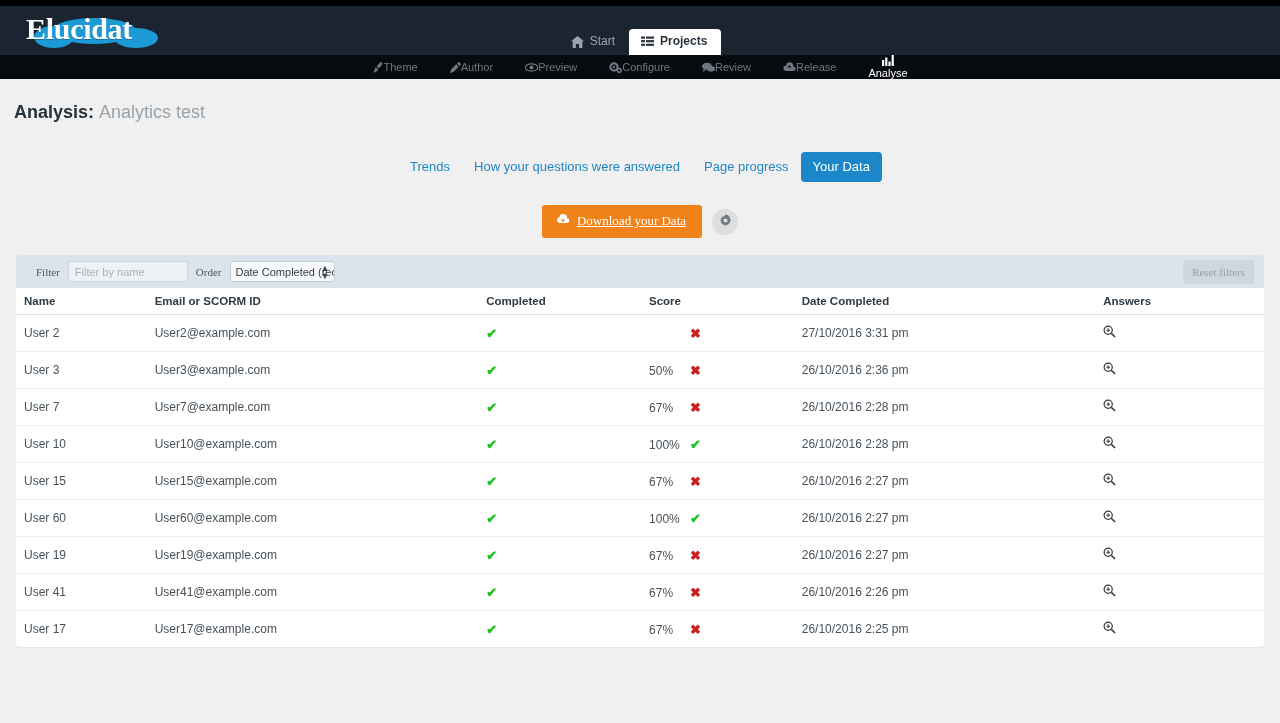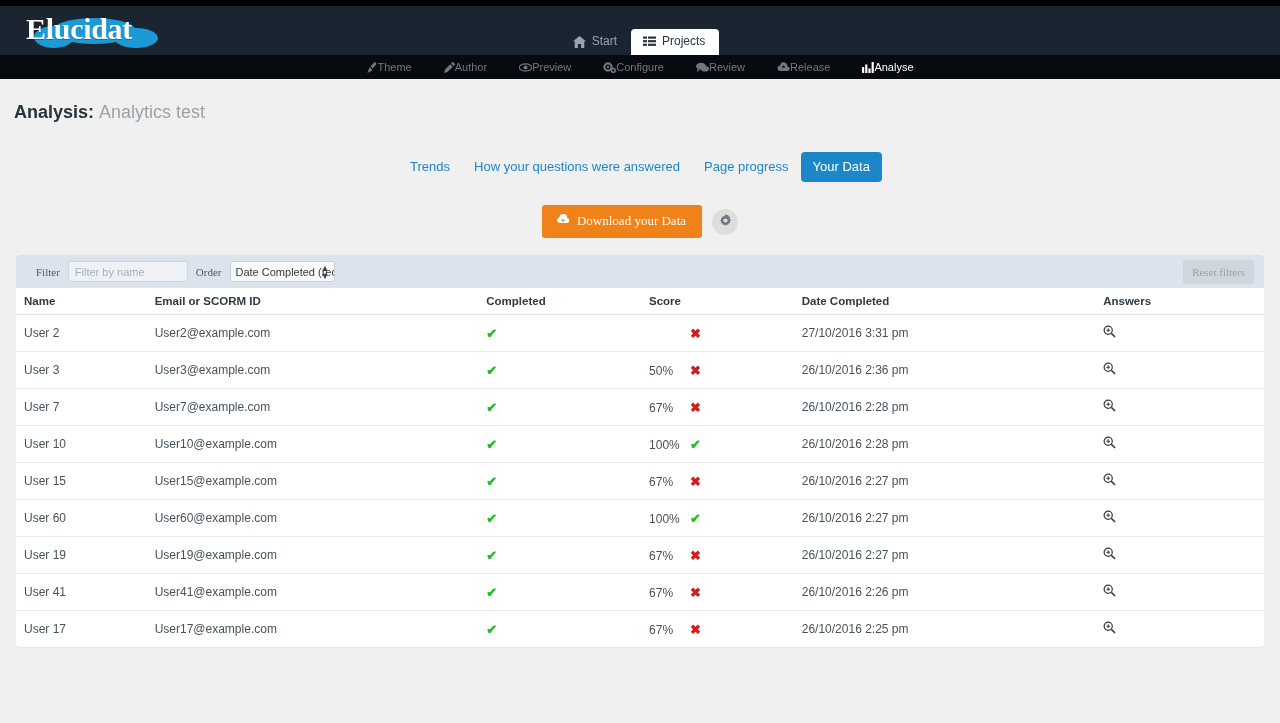--- a/index.html
+++ b/index.html
@@ -83,21 +83,21 @@
     padding: 5px 14px 6px 12px;
     font-size: 12px;
     color: #9aa3ad;
     cursor: pointer;
     line-height: 15px;
   }
   .main-tab.active {
     background: #ffffff;
     color: #2b3540;
     border-radius: 4px 4px 0 0;
-    font-weight: normal;
+    font-weight: bold;
   }
   .main-tab svg { display: block; }
 
   
   .subnav {
     height: 24px;
     background: #070a0e;
     display: flex;
     justify-content: center;
     align-items: center;
@@ -105,21 +105,21 @@
   }
   .subnav-item {
     display: flex;
     align-items: center;
     font-size: 11px;
     color: #6f7880;
     padding: 0 16px;
     cursor: pointer;
     line-height: 14px;
   }
-  .subnav-item.active { color: #ffffff; }
+  .subnav-item.active { color: #ffffff; flex-direction: column; }
   .subnav-item svg { display: block; }
 
   
   .page-title {
     margin: 22px 0 0 14px;
     font-size: 18px;
     line-height: 22px;
     color: #2e3a42;
   }
   .page-title .bold { font-weight: bold; color: #27333b; }
@@ -162,20 +162,21 @@
     font-size: 13px;
     padding: 8px 16px 9px 14px;
     border: none;
     border-radius: 3px;
     display: flex;
     align-items: center;
     gap: 7px;
     cursor: pointer;
     font-family: "Liberation Serif", serif;
     line-height: 16px;
+    text-decoration: underline;
   }
   .gear-btn {
     width: 26px; height: 26px;
     border-radius: 50%;
     background: #dededd;
     display: flex;
     align-items: center;
     justify-content: center;
     cursor: pointer;
     border: none;

